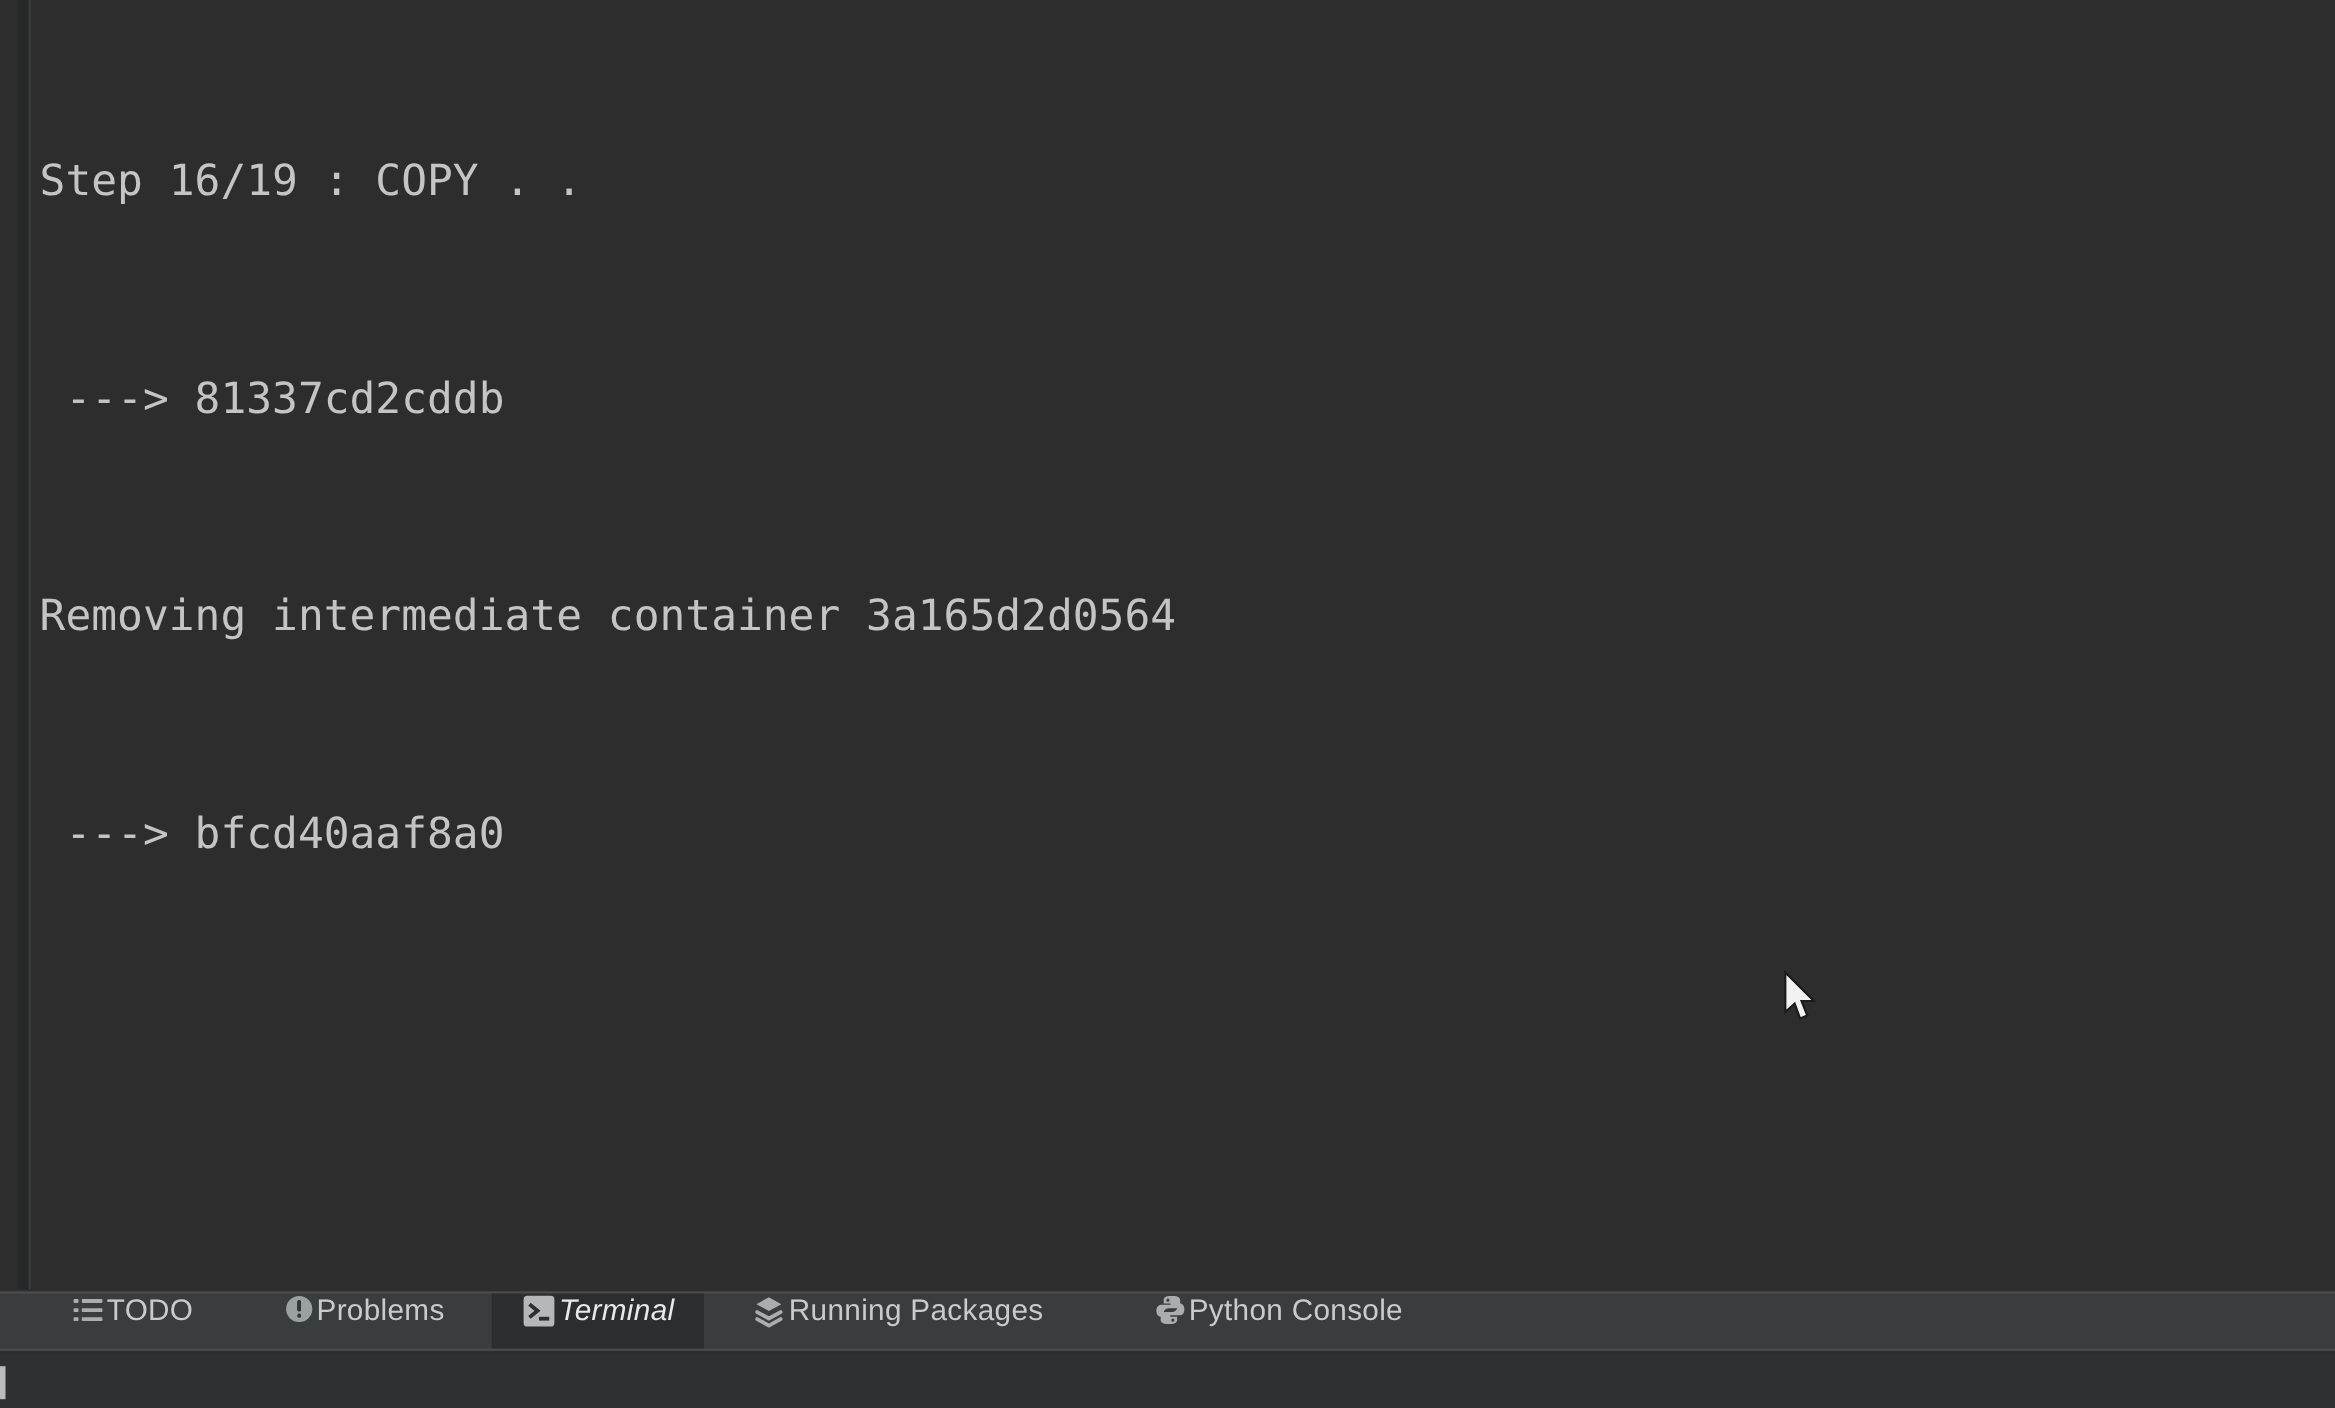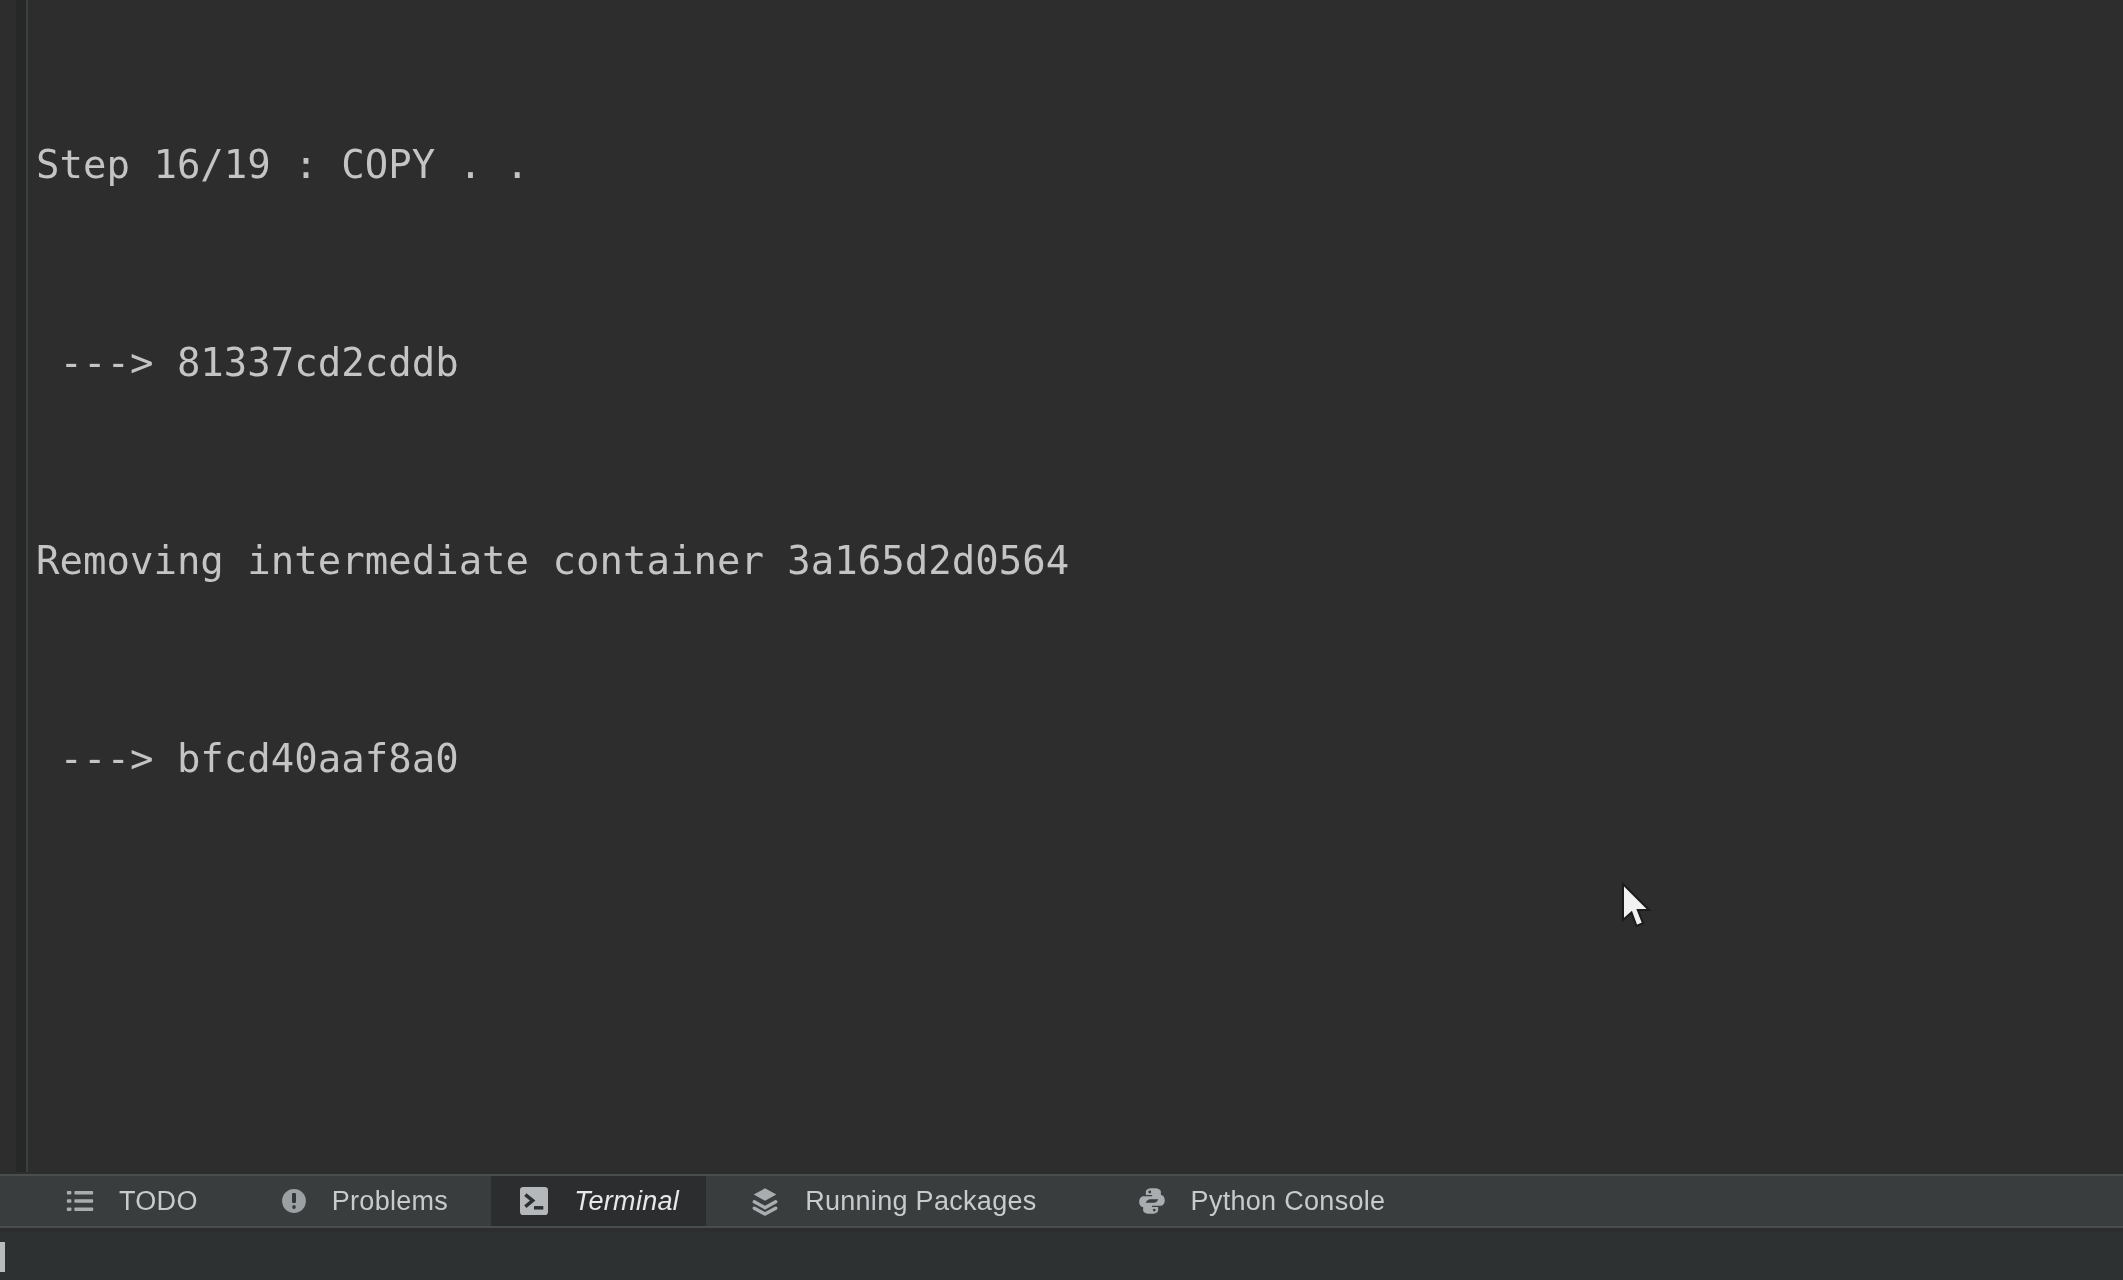--- a/index.html
+++ b/index.html
@@ -28,21 +28,21 @@
   .mouse{position:absolute;left:1620px;top:882px;width:34px;height:50px;}
   
   .toolbar{
     position:absolute;left:0;top:1174px;width:2123px;height:54px;
     background:#3a3d3e;
     border-top:2px solid #4a4d4e;border-bottom:2px solid #4a4d4e;
     display:flex;align-items:stretch;
     padding-left:38px;box-sizing:border-box;
   }
   .tab{
-    display:flex;align-items:center;gap:24px;
+    display:flex;align-items:flex-start;gap:2px;
     padding:0 27px;cursor:default;
     color:#c8cbcd;font-size:27px;letter-spacing:.3px;
     white-space:nowrap;
   }
   .tab.active{
     background:#2b2d2e;color:#e6e8e9;
   }
   .tab .ticon{flex:0 0 auto;display:block;}
   
   .statusbar{

